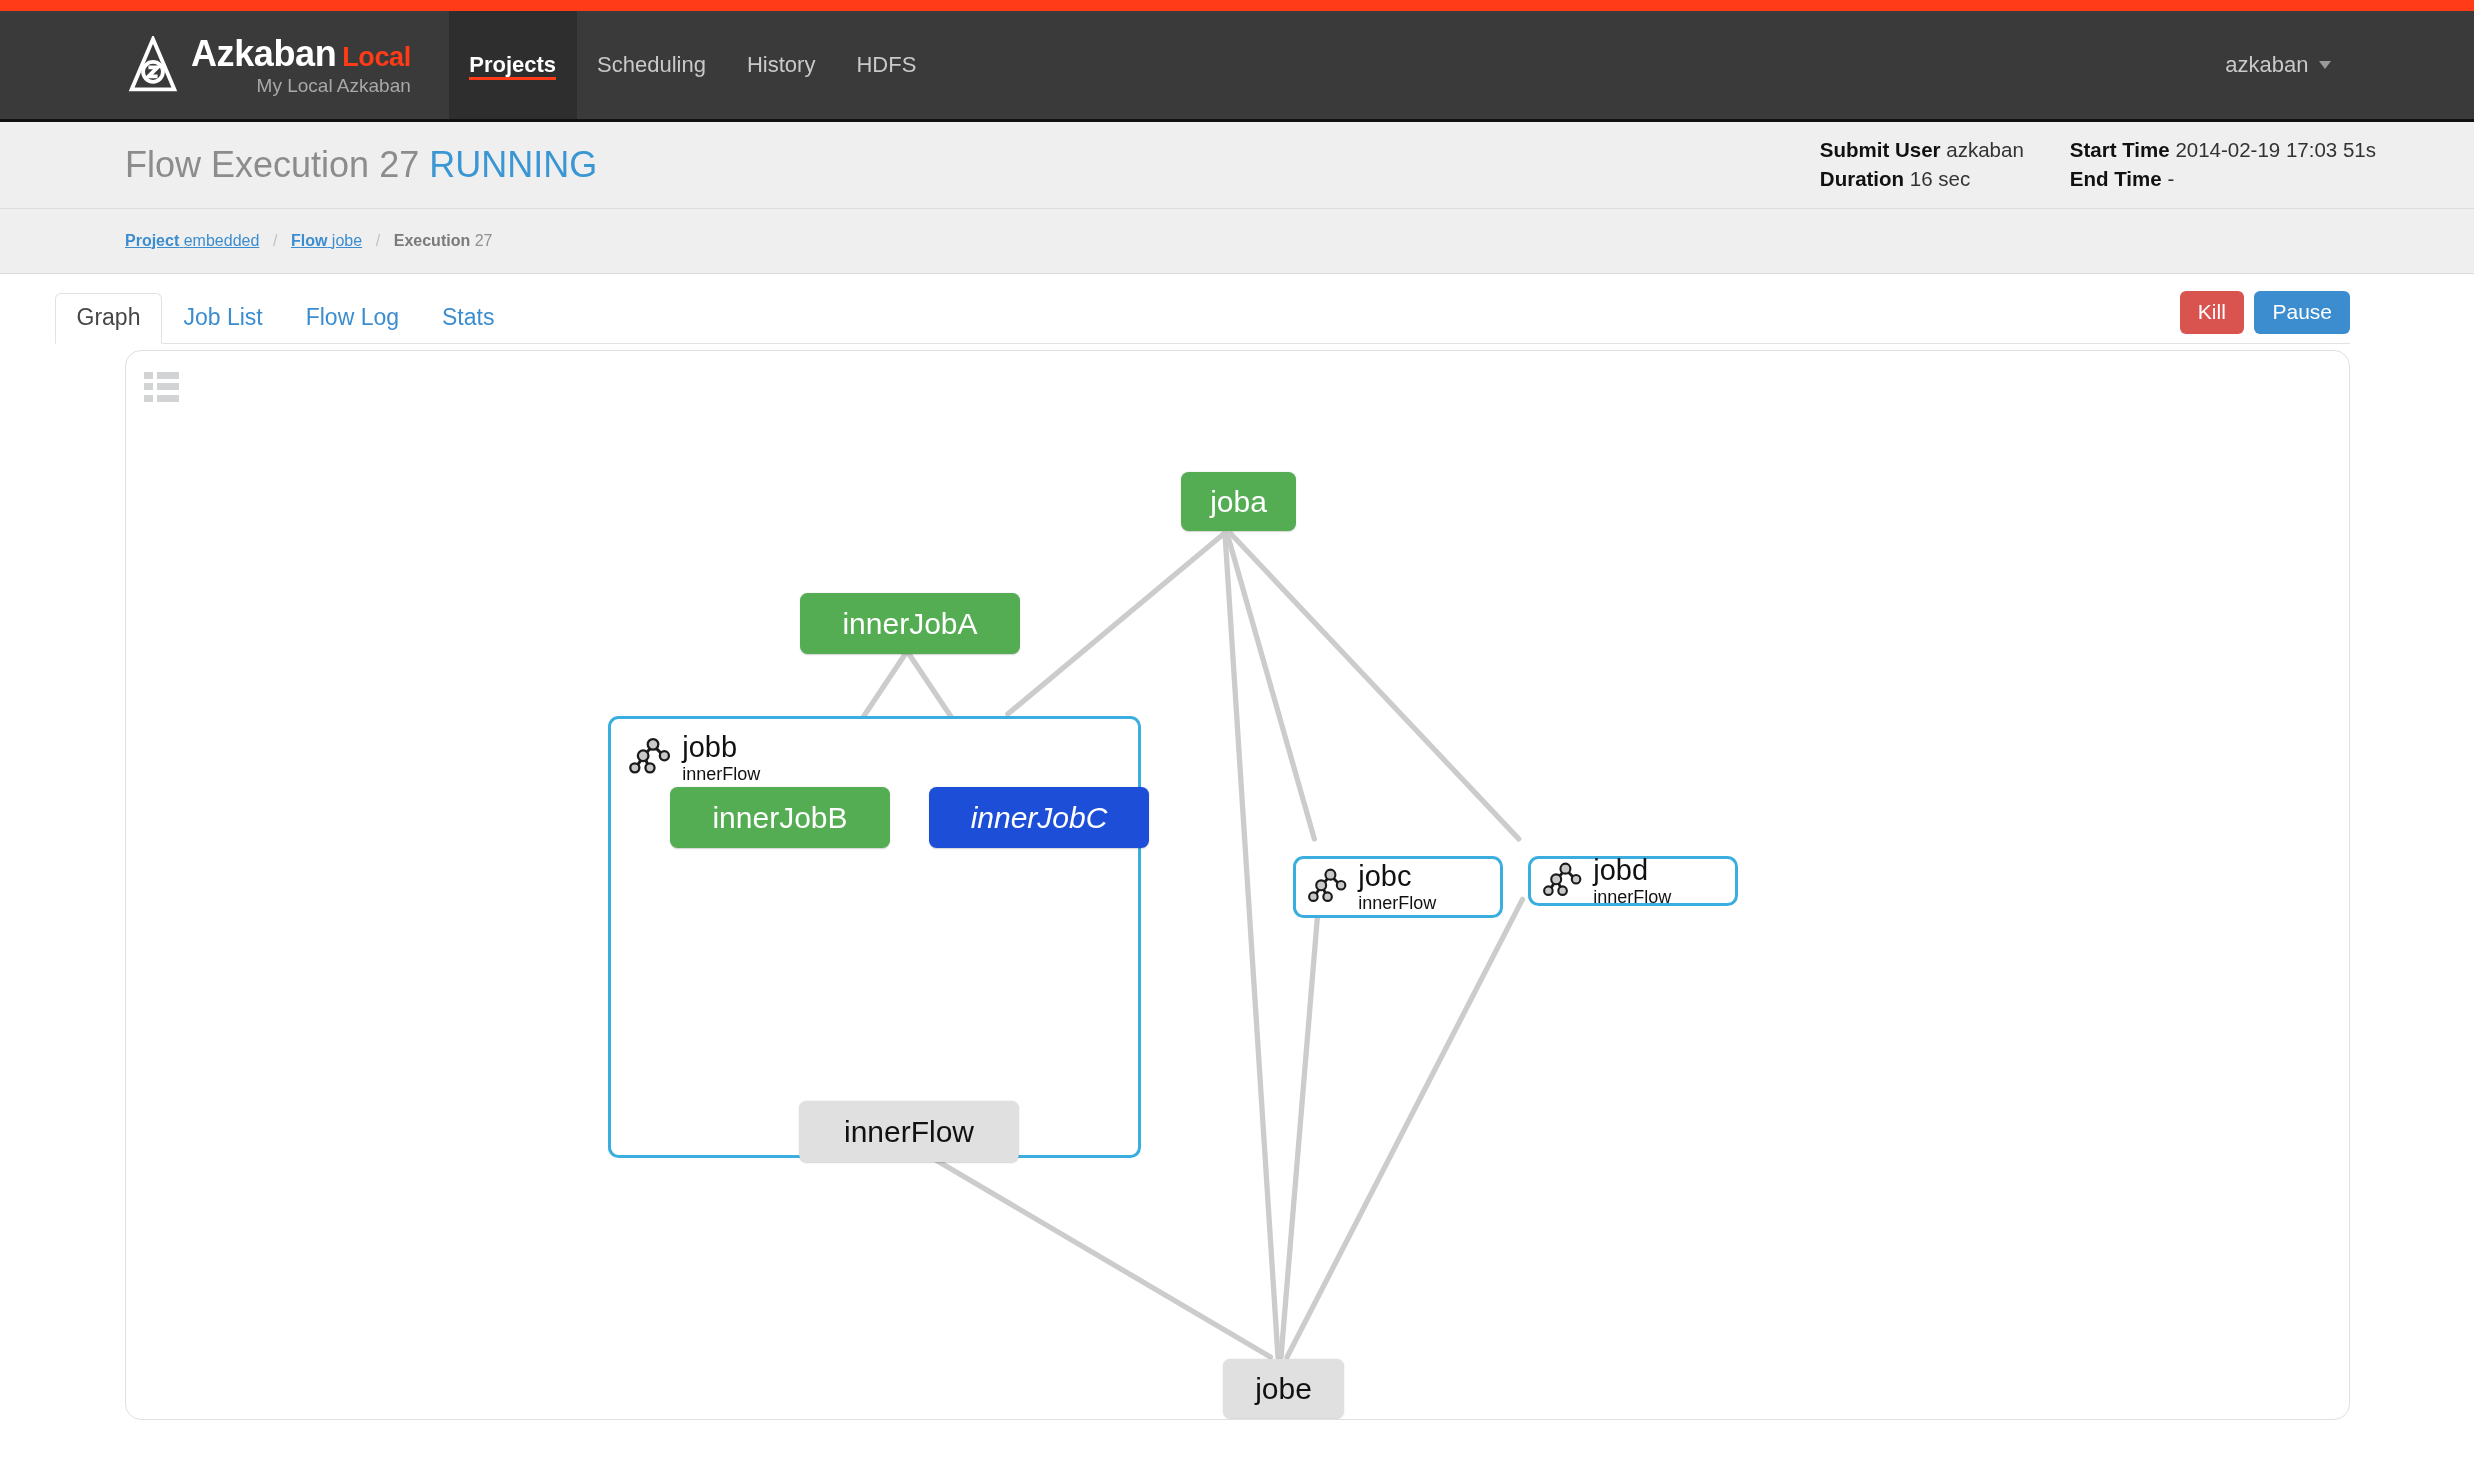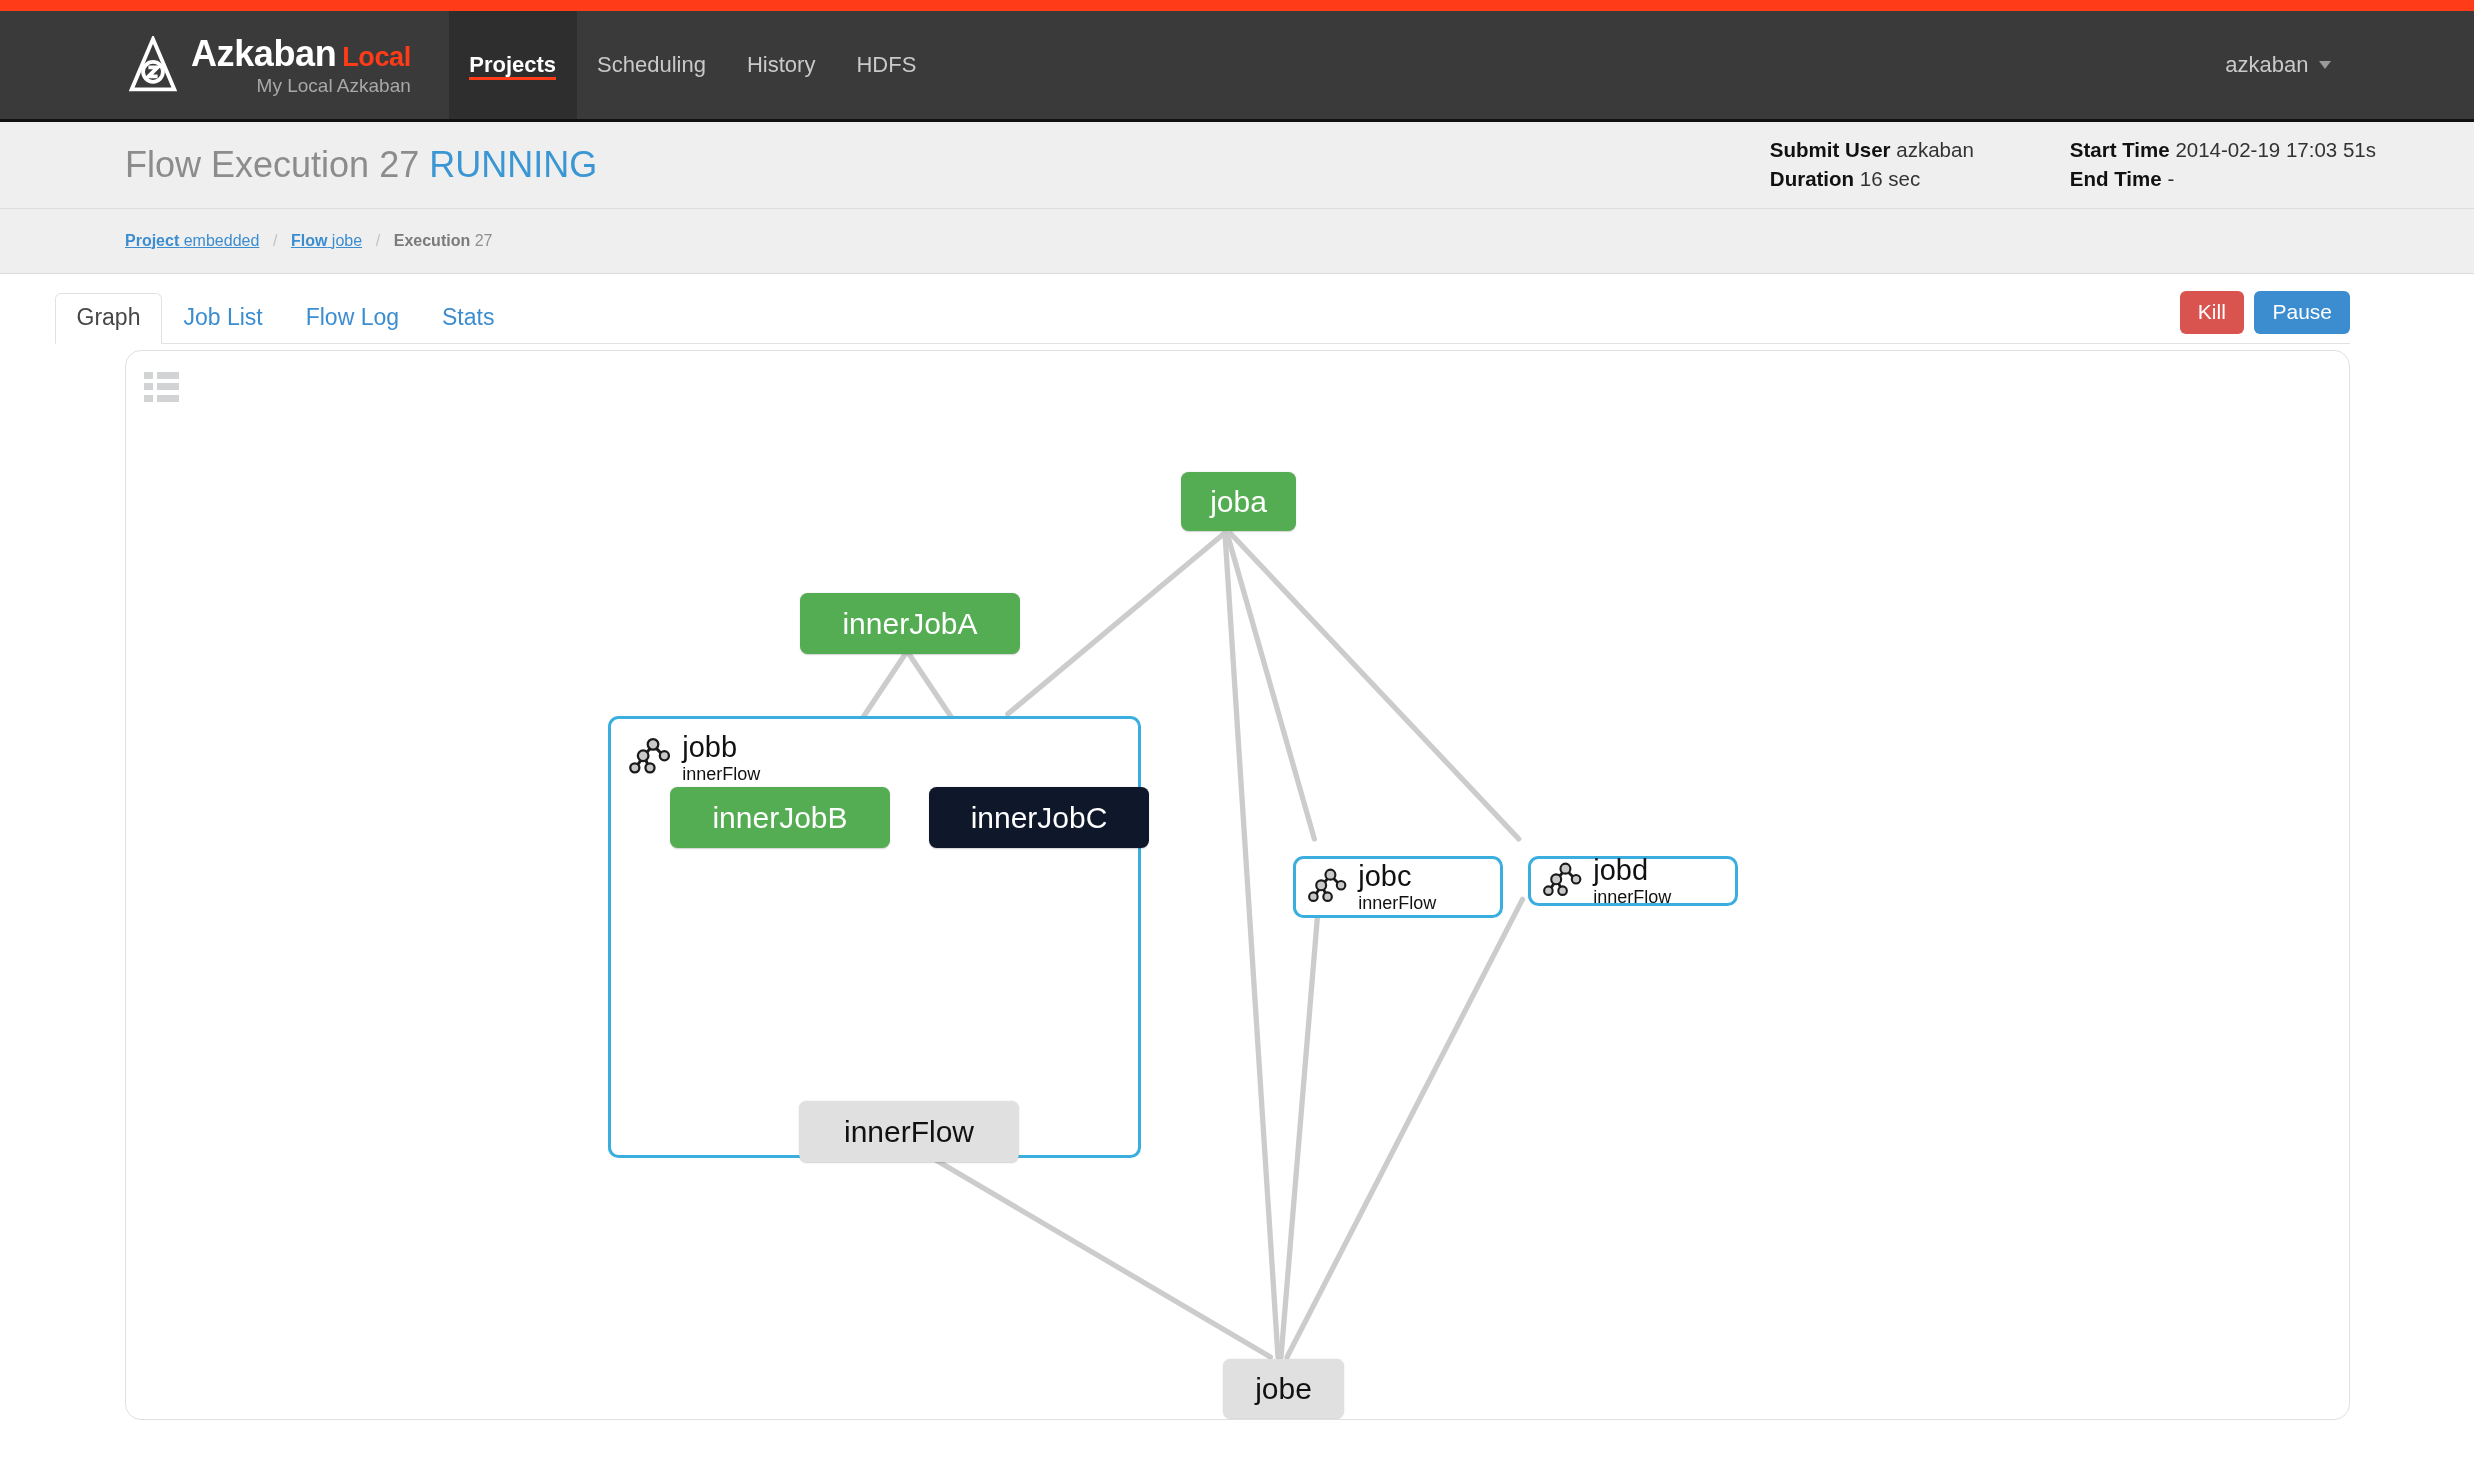--- a/index.html
+++ b/index.html
@@ -50,21 +50,21 @@
     background: #efefef; width: 100%; height: 87px;
     display: flex; align-items: center; position: relative;
     border-bottom: 0.8px solid #dcdcdc;
   }
   .exec-title {
     padding-left: 125px; font-size: 36px; color: #8c8c8c; font-weight: 300;
     white-space: nowrap;
   }
   .exec-title .status { color: #3b97d3; }
 
-  .exec-meta { margin-left: auto; display: flex; padding-right: 99px; gap: 96px; }
+  .exec-meta { margin-left: auto; display: flex; padding-right: 99px; gap: 46px; }
   .meta-col { display: flex; flex-direction: column; gap: 4.5px; }
   .meta-row { font-size: 20.5px; color: #333; white-space: nowrap;}
   .meta-row b { font-weight: bold; color: #111; }
 
   
   .crumb-band {
     background: #efefef; width: 100%; height: 65px;
     display: flex; align-items: center; border-bottom: 0.8px solid #dcdcdc;
   }
   .crumbs { padding-left: 125px; font-size: 16px; display: flex; align-items: center; gap: 0;}
@@ -111,21 +111,21 @@
   .graph-svg { position: absolute; left: 0; top: 0; width: 100%; height: 100%; }
 
   
   .node {
     position: absolute; border-radius: 7.6px;
     display: flex; align-items: center; justify-content: center;
     font-size: 30px; white-space: nowrap; cursor: pointer;
     box-shadow: 0 0.8px 1.5px rgba(0,0,0,0.18);
   }
   .node.succeeded { background: #55ad53; color: #ffffff; }
-  .node.running   { background: #0f172a; color: #ffffff; }
+  .node.running   { background: #1d4ed8; color: #ffffff; font-style: italic; }
   .node.ready     { background: #e0e0e0; color: #111111; }
 
   
   .flow-box {
     position: absolute; border: 3px solid #3aaede; border-radius: 10.6px;
     background: #ffffff;
   }
   .flow-head { position: absolute; display: flex; align-items: flex-start; gap: 7.6px; }
   .flow-head .txt { display: flex; flex-direction: column; line-height: 1.0;}
   .flow-head .name { font-size: 29px; color: #111; }

